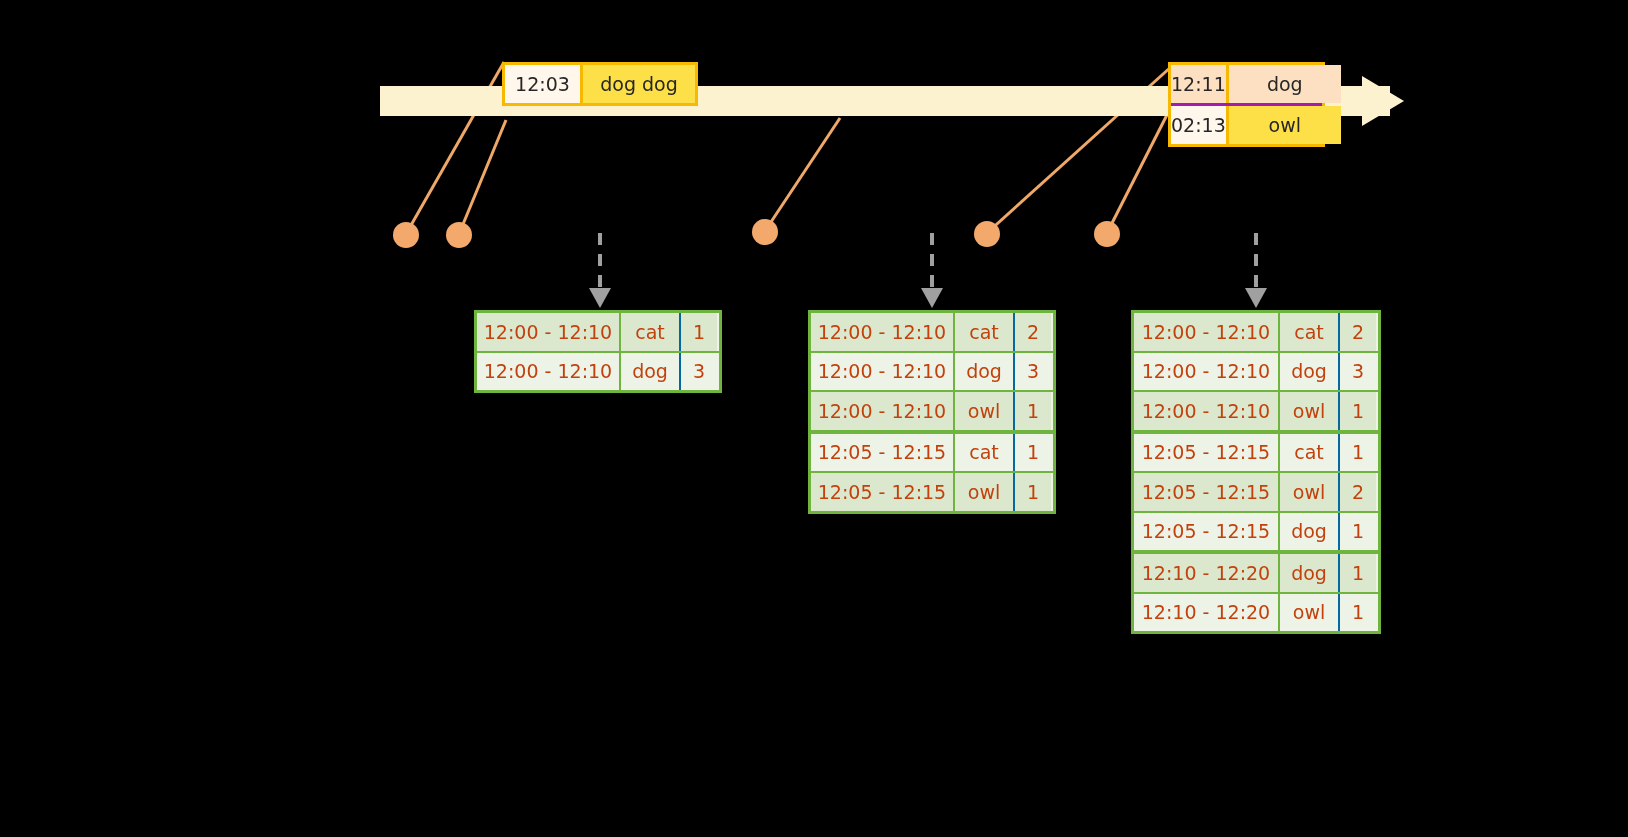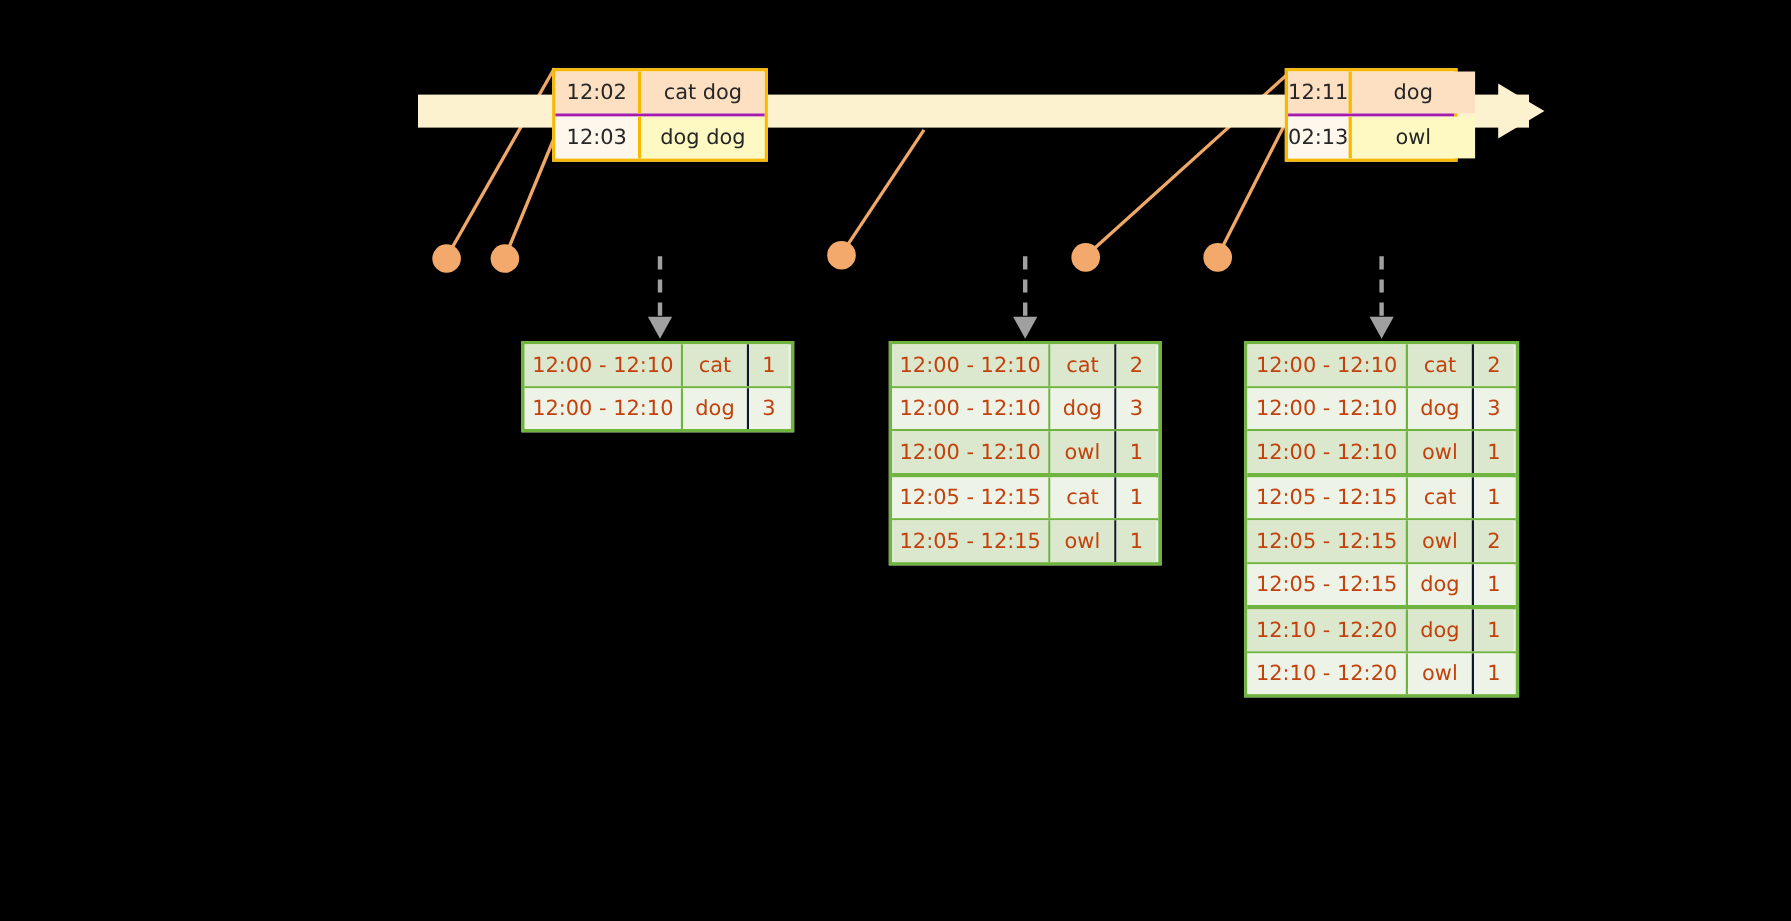--- a/index.html
+++ b/index.html
@@ -81,21 +81,21 @@
     box-sizing: border-box;
   }
   .ev-payload {
     min-width: 112px;
     flex: 1;
     display: flex;
     align-items: center;
     justify-content: center;
     font-size: 19px;
     color: #262626;
-    background: #fef9c3;
+    background: #fde047;
     padding: 0 14px;
     box-sizing: border-box;
     white-space: nowrap;
   }
 
   #event-box-1 { left: 502px; top: 62px;  width: 196px; }
   #event-box-2 { left: 836px; top: 81px;  width: 196px; }
   #event-box-3 { left: 1168px; top: 62px; width: 157px; }
   #event-box-3 .ev-time { width: 72px; }
 
@@ -129,21 +129,21 @@
     background: #EEF3E8;
     box-sizing: border-box;
     white-space: nowrap;
   }
   .rc-window {
     flex: 0 0 144px;
     border-right: 2px solid #6FB43F;
   }
   .rc-key {
     flex: 0 0 60px;
-    border-right: 2px solid #0f172a;
+    border-right: 2px solid #0369a1;
   }
   .rc-count {
     flex: 0 0 36px;
   }
 
   #result-table-1 { left: 474px;  top: 310px; width: 248px; }
   #result-table-2 { left: 808px;  top: 310px; width: 248px; }
   #result-table-3 { left: 1131px; top: 310px; width: 250px; }
   #result-table-3 .rc-window { flex: 0 0 146px; }
 </style>
@@ -179,24 +179,20 @@
     <g>
       <line x1="1256" y1="233" x2="1256" y2="288" stroke="#A0A0A0" stroke-width="4" stroke-dasharray="12,9"></line>
       <polygon points="1245,288 1267,288 1256,308" fill="#A0A0A0"></polygon>
     </g>
   </svg>
 
   <div class="timeline-bar"></div>
   <div class="timeline-arrowhead"></div>
 
   <div class="event-box" id="event-box-1">
-    <div class="event-row shade">
-      <div class="ev-time">12:02</div>
-      <div class="ev-payload">cat dog</div>
-    </div>
     <div class="event-row">
       <div class="ev-time">12:03</div>
       <div class="ev-payload">dog dog</div>
     </div>
   </div>
 
 
   <div class="event-box" id="event-box-3">
     <div class="event-row shade">
       <div class="ev-time">12:11</div>

